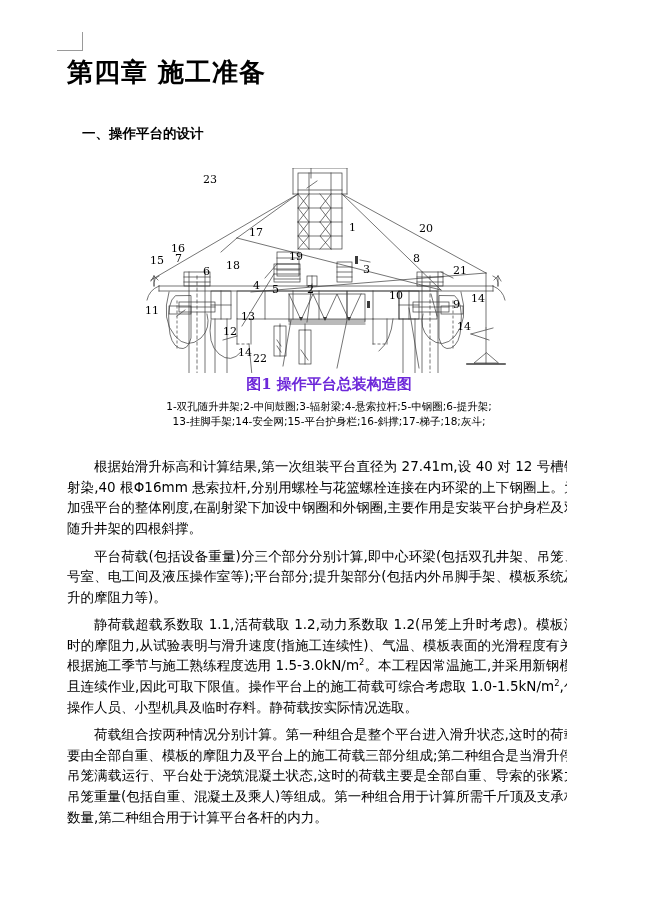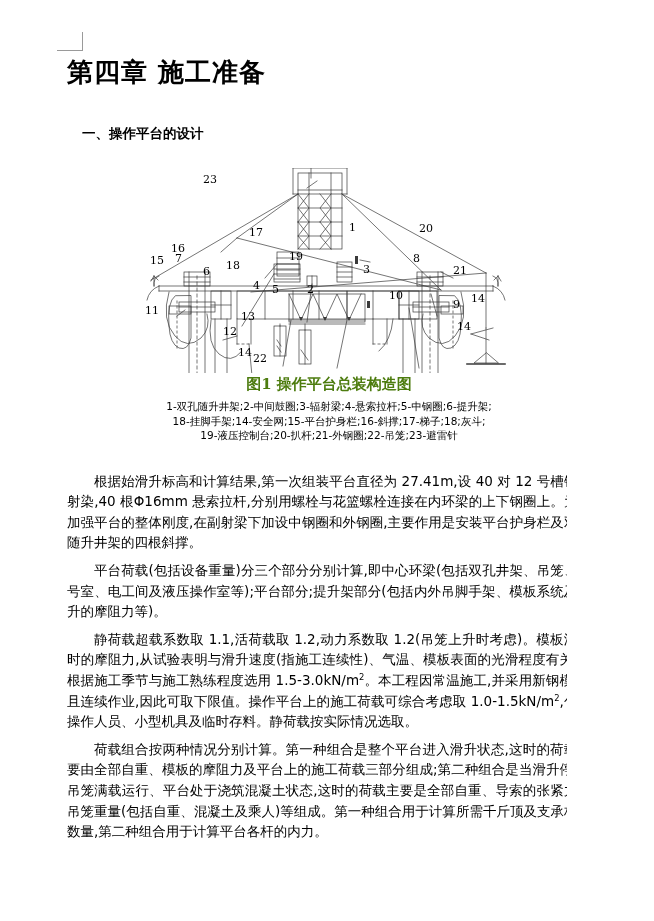--- a/index.html
+++ b/index.html
@@ -84,21 +84,21 @@
     text-align: center;
   }
   .figure-canvas {
     display: block;
     margin: 0 auto;
   }
   .figure-caption {
     font-family: "DejaVu Serif", "Liberation Serif", serif;
     font-weight: bold;
     font-size: 15px;
-    color: #4d7c0f;
+    color: #6d28d9;
     margin: 0;
     padding-top: 2px;
   }
   .figure-legend {
     font-size: 10.5px;
     line-height: 14.5px;
     color: #000;
     margin: 0;
     padding-top: 5px;
     text-align: center;
@@ -316,22 +316,21 @@
           <text x="316" y="162">14</text>
           <text x="97" y="188">14</text>
           <text x="112" y="194">22</text>
         </g>
       </svg>
 
       <figcaption class="figure-caption">图1 操作平台总装构造图</figcaption>
 
       <div class="figure-legend">
         <div>1-双孔随升井架;2-中间鼓圈;3-辐射梁;4-悬索拉杆;5-中钢圈;6-提升架;</div>
-        <div>18-挂脚手架;14-安全网;15-平台护身栏;16-斜撑;17-梯子;18;灰斗;</div>
-        <div>19-液压控制台;20-扒杆;21-外钢圈;22-吊笼;23-避雷针</div>
+        <div>13-挂脚手架;14-安全网;15-平台护身栏;16-斜撑;17-梯子;18;灰斗;</div>
       </div>
     </figure>
 
     <p class="body-text indent" style="padding-top:17px">根据始滑升标高和计算结果,第一次组装平台直径为 27.41m,设 40 对 12 号槽钢辐射染,40 根Φ16mm 悬索拉杆,分别用螺栓与花篮螺栓连接在内环梁的上下钢圈上。为了加强平台的整体刚度,在副射梁下加设中钢圈和外钢圈,主要作用是安装平台护身栏及双孔随升井架的四根斜撑。</p>
 
     <p class="body-text indent">平台荷载(包括设备重量)分三个部分分别计算,即中心环梁(包括双孔井架、吊笼、信号室、电工间及液压操作室等);平台部分;提升架部分(包括内外吊脚手架、模板系统及滑升的摩阻力等)。</p>
 
     <p class="body-text indent"><span>静荷载超载系数取 1.1,活荷载取 1.2,动力系数取 1.2(吊笼上升时考虑)。模板滑升时的摩阻力,从试验表明与滑升速度(指施工连续性)、气温、模板表面的光滑程度有关,可根据施工季节与施工熟练程度选用 1.5-3.0kN/m</span><sup>2</sup><span>。本工程因常温施工,并采用新钢模板,且连续作业,因此可取下限值。操作平台上的施工荷载可综合考虑取 1.0-1.5kN/m</span><sup>2</sup><span>,包括操作人员、小型机具及临时存料。静荷载按实际情况选取。</span></p>
 
     <p class="body-text indent">荷载组合按两种情况分别计算。第一种组合是整个平台进入滑升状态,这时的荷载主要由全部自重、模板的摩阻力及平台上的施工荷载三部分组成;第二种组合是当滑升停止,吊笼满载运行、平台处于浇筑混凝土状态,这时的荷载主要是全部自重、导索的张紧力及吊笼重量(包括自重、混凝土及乘人)等组成。第一种组合用于计算所需千斤顶及支承杆的数量,第二种组合用于计算平台各杆的内力。</p>

